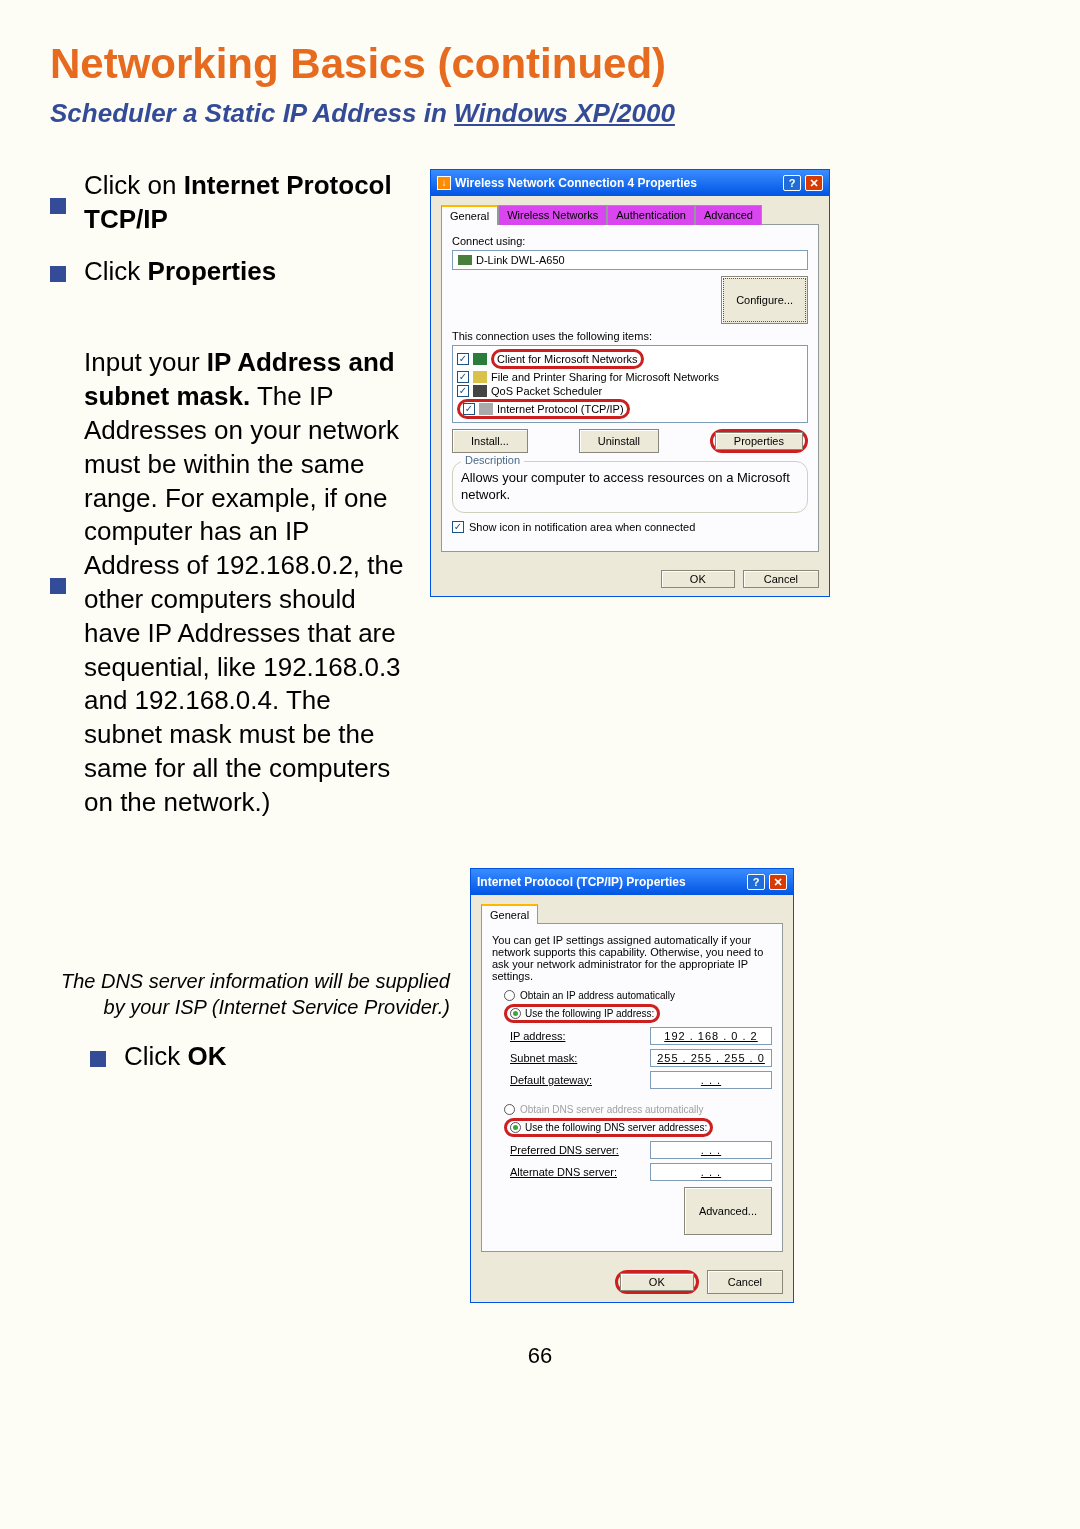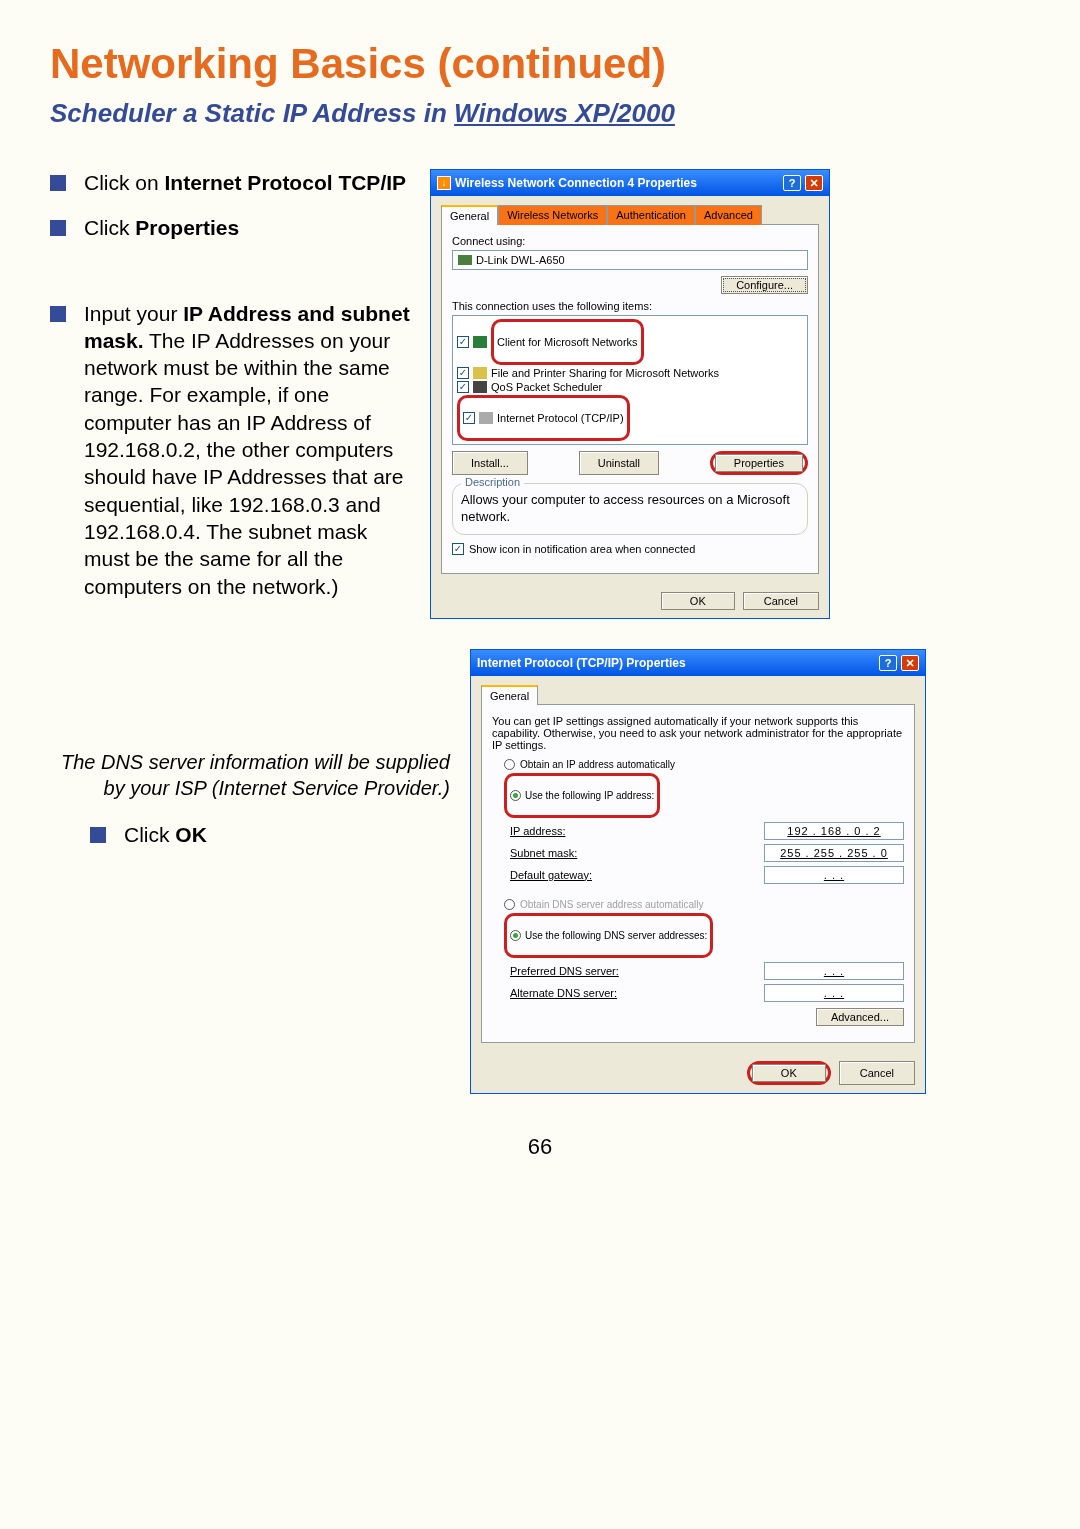--- a/index.html
+++ b/index.html
@@ -27,23 +27,23 @@
   .content-row {
     display: flex;
     gap: 20px;
     align-items: flex-start;
     margin-bottom: 30px;
   }
   .text-col { flex: 0 0 360px; }
   .img-col { flex: 1; }
   .bullet-item {
     display: flex;
-    align-items: flex-start;
+    align-items: center;
     margin-bottom: 18px;
-    font-size: 21px;
+    font-size: 26px;
     line-height: 1.3;
   }
   .bullet-sq {
     width: 16px; height: 16px;
     background: #344C97;
     margin-right: 18px;
     margin-top: 6px;
     flex-shrink: 0;
   }
   .bullet-text { flex: 1; }
@@ -98,21 +98,21 @@
     border-radius: 2px;
   }
   .tb-help {
     background: #1e6dd9;
   }
   .xp-body { padding: 8px 10px 10px 10px; }
   .xp-tabs { display: flex; gap: 0; }
   .xp-tab {
     border: 1px solid #919b9c;
     border-bottom: none;
-    background: #f97316;
+    background: #d946ef;
     padding: 3px 8px;
     font-size: 11px;
     position: relative;
     top: 1px;
   }
   .xp-tab.active { background: #fcfcfe; border-top: 2px solid #ffb700; }
   .xp-tab-panel {
     border: 1px solid #919b9c;
     background: #fcfcfe;
     padding: 10px;
@@ -130,21 +130,21 @@
   }
   .net-icon {
     width: 14px; height: 10px;
     background: #4a7e3c;
     display: inline-block;
   }
   .btn-row { text-align: right; margin: 6px 0; }
   .xp-button {
     background: #ece9d8;
     border: 1px solid #8a867a;
-    padding: 2px 14px;
+    padding: 17px 14px;
     font-size: 11px;
     box-shadow: 1px 1px 0 #fff inset;
   }
   .dotted { outline: 1px dotted #555; outline-offset: -3px; }
   .item-list {
     background: #fff;
     border: 1px solid #7f9db9;
     padding: 2px;
     margin-bottom: 6px;
   }
@@ -176,21 +176,21 @@
   .red-circle {
     display: inline-flex;
     border: 3px solid #cc2020;
     border-radius: 14px;
     padding: 0 2px;
   }
   .red-circle-row {
     display: inline-flex;
     border: 3px solid #cc2020;
     border-radius: 10px;
-    padding: 14px 3px;
+    padding: 1px 3px;
     gap: 4px;
   }
   .btn-row3 {
     display: flex;
     justify-content: space-between;
     margin-bottom: 8px;
   }
   .btn-row3 .xp-button { padding: 2px 18px; }
   .fieldset {
     border: 1px solid #d0d0bf;
@@ -210,21 +210,21 @@
   .desc-text { font-size: 13px; line-height: 1.3; }
   .showicon { display: flex; align-items: center; gap: 5px; font-size: 11px; margin: 8px 0; }
   .dlg-bottom {
     display: flex;
     justify-content: flex-end;
     gap: 8px;
     padding: 8px 10px;
   }
 
   
-  .xp-dialog2 { width: 456px; }
+  .xp-dialog2 { width: 324px; }
   .radio {
     width: 11px; height: 11px;
     border: 1px solid #555;
     border-radius: 50%;
     background: #fff;
     display: inline-flex;
     align-items: center;
     justify-content: center;
   }
   .radio.on::after {

